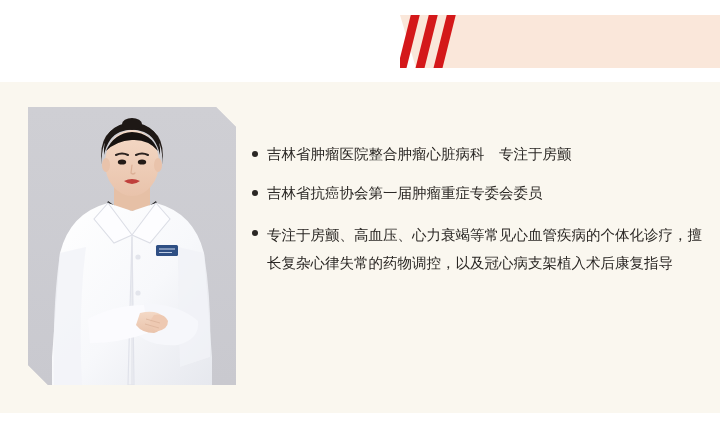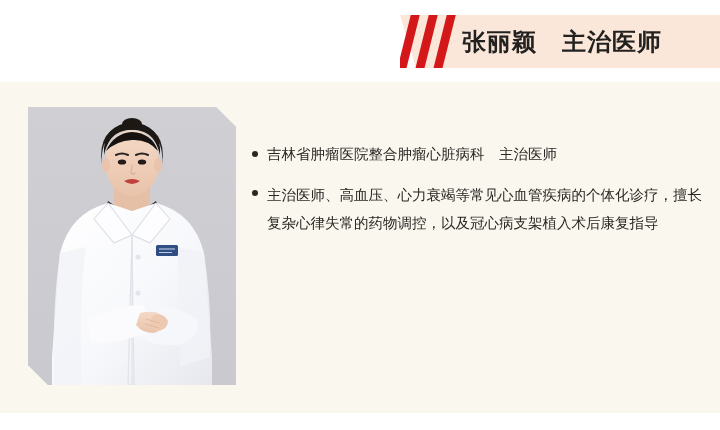--- a/index.html
+++ b/index.html
@@ -157,21 +157,20 @@
 
   <div class="orange-tab"></div>
 
   <div class="header-banner">
     <div class="banner-bg"></div>
     <div class="banner-slashes">
       <div class="slash s1"></div>
       <div class="slash s2"></div>
       <div class="slash s3"></div>
     </div>
-    <div class="banner-title">张丽颖　主治医师</div>
   </div>
 
   <div class="photo-frame">
     <svg class="photo-svg" viewBox="0 0 208 278" preserveAspectRatio="xMidYMid slice">
       <defs>
         <linearGradient id="bgGrad" x1="0" y1="0" x2="0" y2="1">
           <stop offset="0%" stop-color="#cfcfd4"></stop>
           <stop offset="100%" stop-color="#c9c9cf"></stop>
         </linearGradient>
         <linearGradient id="coatGrad" x1="0" y1="0" x2="1" y2="1">
@@ -253,25 +252,29 @@
       <path d="M104 58 L103 66 Q105 68 107 66" stroke="#dcb096" stroke-width="1.2" fill="none" stroke-linecap="round"></path>
 
       <path d="M96 74 Q104 70 112 74 Q104 80 96 74 Z" fill="#c0403c"></path>
     </svg>
   </div>
 
   <div class="credentials">
 
     <div class="cred-item">
       <span class="cred-bullet"></span>
-      <span class="cred-text">吉林省肿瘤医院整合肿瘤心脏病科　主治医师</span>
-    </div>
-
+      <span class="cred-text">吉林省肿瘤医院整合肿瘤心脏病科　专注于房颤</span>
+    </div>
+
+    <div class="cred-item">
+      <span class="cred-bullet"></span>
+      <span class="cred-text">吉林省抗癌协会第一届肿瘤重症专委会委员</span>
+    </div>
 
 
     <div class="cred-item paragraph">
       <span class="cred-bullet"></span>
-      <span class="cred-text">主治医师、高血压、心力衰竭等常见心血管疾病的个体化诊疗，擅长复杂心律失常的药物调控，以及冠心病支架植入术后康复指导</span>
+      <span class="cred-text">专注于房颤、高血压、心力衰竭等常见心血管疾病的个体化诊疗，擅长复杂心律失常的药物调控，以及冠心病支架植入术后康复指导</span>
     </div>
 
   </div>
 
 </div>
 
 </body></html>

